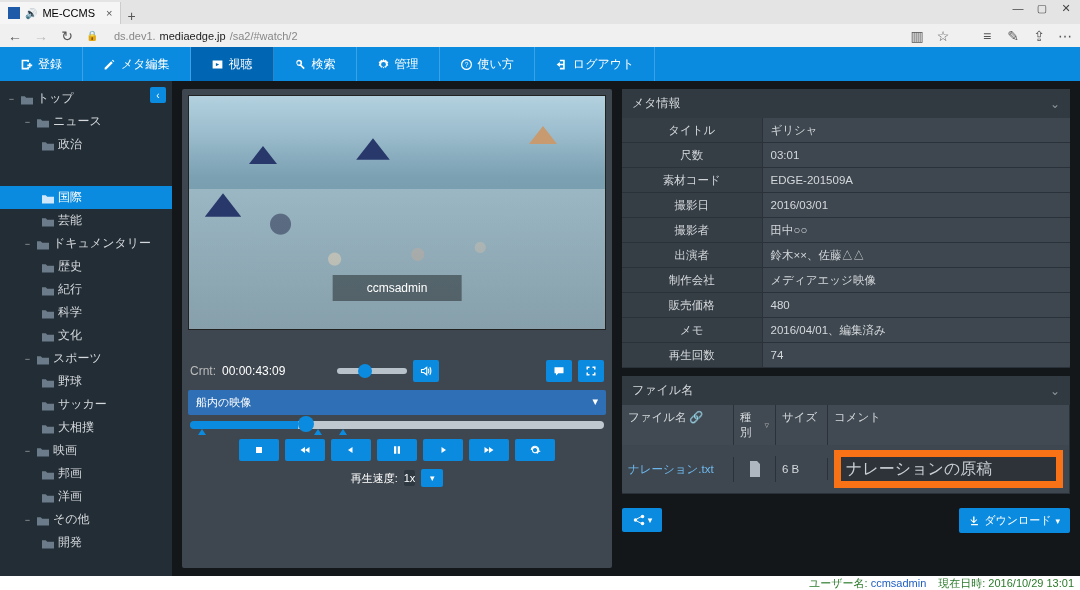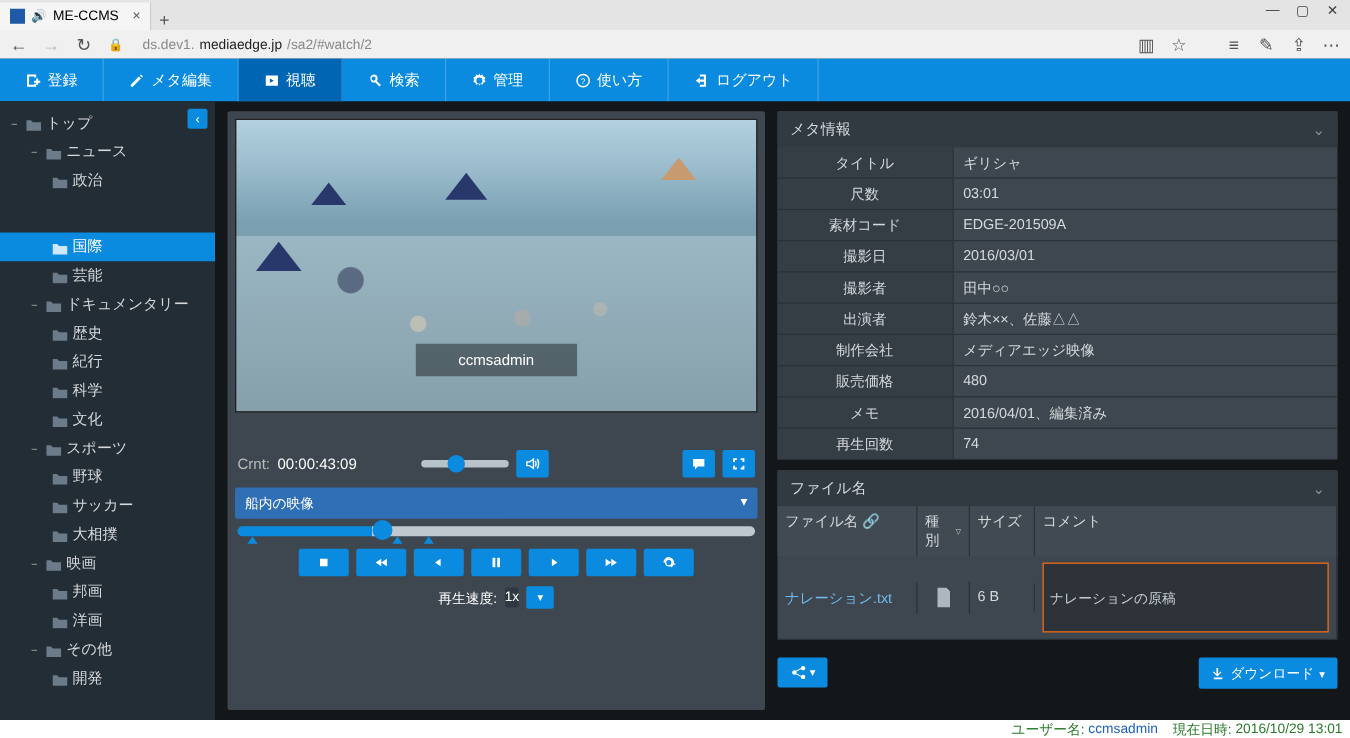--- a/index.html
+++ b/index.html
@@ -71,21 +71,21 @@
   .meta-table { width: 100%; border-collapse: collapse; font-size: 11.5px; }
   .meta-table td { padding: 4.5px 8px; border-bottom: 1px solid #2a3138; color: #d5d9dc; }
   .meta-table td:first-child { width: 140px; text-align: center; background: #353d45; border-right: 1px solid #2a3138; }
 
   .att-head { display: flex; background: #414a52; font-size: 11.5px; color: #d5d9dc; font-weight: normal; }
   .att-head > div, .att-row > div { padding: 5px 6px; border-right: 1px solid #2a3138; }
   .att-row { display: flex; font-size: 11.5px; color: #d5d9dc; border-bottom: 1px solid #2a3138; align-items: center; }
   .att-row .fn { color: #6fb9ef; cursor: pointer; }
   .col-f { width: 112px; } .col-t { width: 42px; display:flex;justify-content:center;align-items:center; } .col-s { width: 52px; } .col-c { flex: 1; }
   .filter-ico { font-size: 9px; color: #aaa; margin-left: 2px; }
-  .cmt-in { width: 100%; background: #2d3339; border: 1px solid #f97316; color: #c9cfd5; font-size: 11px; padding: 21px 5px; }
+  .cmt-in { width: 100%; background: #2d3339; border: 7px solid #f97316; color: #c9cfd5; font-size: 16px; padding: 3px 5px; }
 
   .share { width: 40px; height: 24px; background: #0b8be0; border-radius: 2px; display: flex; align-items: center; justify-content: center; margin-top: 6px; }
   .dl-btn { background: #0b8be0; color: #fff; font-size: 11px; padding: 5px 10px; border-radius: 2px; margin-top: 6px; margin-left: auto; display: inline-flex; align-items: center; gap: 4px; }
 
   .status { position: absolute; bottom: 0; left: 0; right: 0; height: 14px; background: #fff; font-size: 11px; display: flex; justify-content: flex-end; padding: 0 6px; align-items: center; gap: 3px; color: #2a7a2a; }
   .status .lbl { color: #2a7a2a; }
   .status .val { color: #1f5ec2; }
 </style>
 </head>
 <body>

